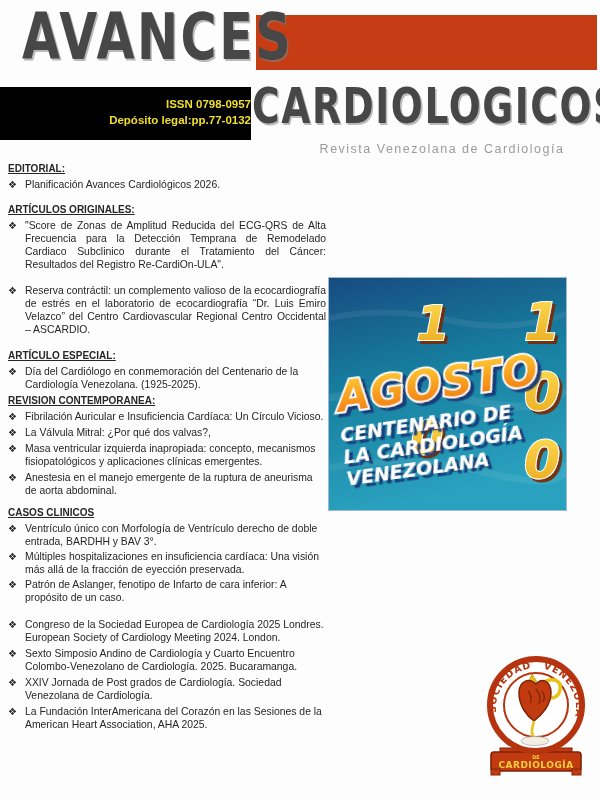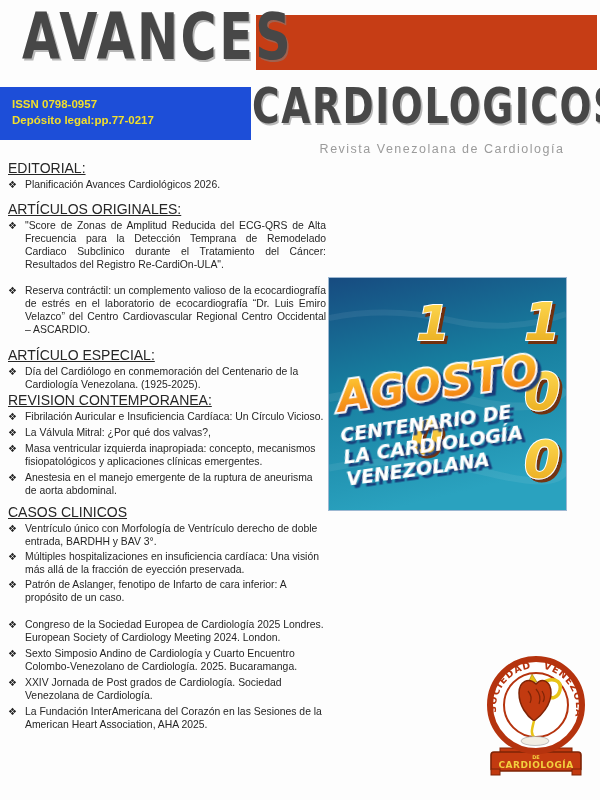--- a/index.html
+++ b/index.html
@@ -10,37 +10,37 @@
   }
   
   .red-top-block{position:absolute;left:256px;top:15px;width:341px;height:55px;background:#c63d15;}
   .title-avances{
     position:absolute;left:22px;top:4px;z-index:2;
     font-family:"DejaVu Sans",sans-serif;font-weight:bold;font-size:60px;line-height:60px;
     color:#474747;letter-spacing:3px;transform:scaleX(0.82) scaleY(1.08);transform-origin:left top;
     text-shadow:2px 2px 0 rgba(130,130,130,.55);white-space:nowrap;
   }
   .red-left-bar{
-    position:absolute;left:0;top:87px;width:251px;height:53px;background:#1d4ed8;
-    padding:9px 0 0 12px;box-sizing:border-box;
+    position:absolute;left:0;top:87px;width:251px;height:53px;background:#000000;
+    padding:9px 0 0 12px;box-sizing:border-box;text-align:right;
   }
   .red-left-bar .line{font-weight:bold;font-size:11.5px;line-height:16px;color:#f2df2b;}
   .title-cardiologicos{
     position:absolute;left:252px;top:74px;z-index:2;
     font-family:"DejaVu Sans",sans-serif;font-weight:bold;font-size:47px;line-height:60px;
     color:#474747;letter-spacing:2px;transform:scaleX(0.80) scaleY(1.06);transform-origin:left top;
     text-shadow:2px 2px 0 rgba(130,130,130,.55);white-space:nowrap;
   }
   .subtitle{
     position:absolute;left:273px;top:142px;width:338px;text-align:center;
     color:#9b9b9b;font-size:12.5px;line-height:15px;letter-spacing:1.5px;white-space:nowrap;
   }
   
   .toc{position:absolute;left:8px;top:162px;width:318px;font-size:10.4px;line-height:13px;}
-  .toc-heading{font-weight:normal;text-decoration:underline;font-size:14px;margin:0 0 3px 0;}
+  .toc-heading{font-weight:bold;text-decoration:underline;font-size:10px;margin:0 0 3px 0;}
   .toc-section{margin-bottom:9px;}
   .toc-item{display:flex;margin-bottom:2px;}
   .bullet{flex:0 0 11px;font-size:10px;margin-right:6px;}
   .itext{flex:1;}
   .sec-0{margin-bottom:12px;}
   .sec-1 .toc-item{text-align:justify;margin-bottom:13px;}
   .sec-1{margin-bottom:12px;}
   .sec-2{margin-bottom:3px;}
   .sec-3 .toc-item{margin-bottom:3px;}
   .sec-4{margin-bottom:10px;}
@@ -56,21 +56,21 @@
     font-weight:bold;font-size:15px;color:#6d28d9;margin-top:28px;
   }
 </style>
 </head>
 <body>
 
 <div class="red-top-block"></div>
 <div class="title-avances">AVANCES</div>
 <div class="red-left-bar">
   <div class="line">ISSN 0798-0957</div>
-  <div class="line">Depósito legal:pp.77-0217</div>
+  <div class="line">Depósito legal:pp.77-0132</div>
 </div>
 <div class="title-cardiologicos">CARDIOLOGICOS</div>
 <div class="subtitle">
   <div>Revista Venezolana de Cardiología</div>
 </div>
 
 <div class="toc">
     <div class="toc-section sec-0">
       <div class="toc-heading">EDITORIAL:</div>
       <div class="toc-item">

